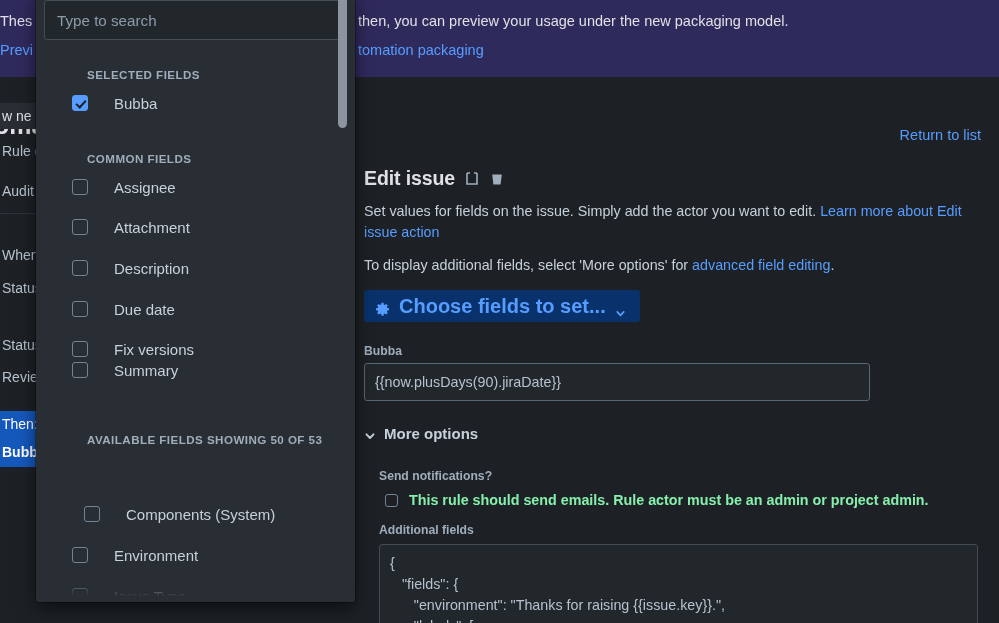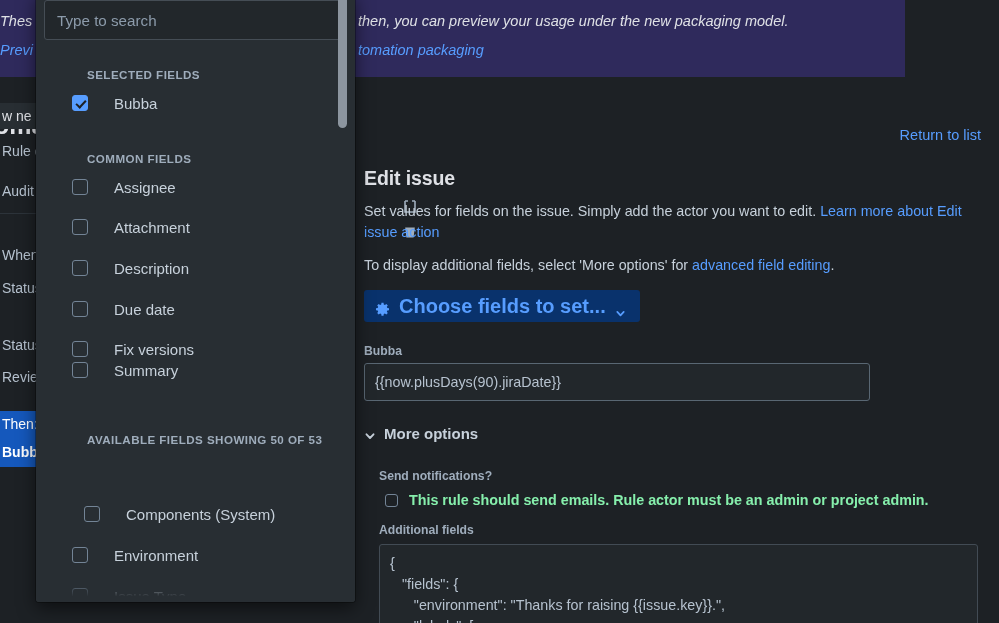--- a/index.html
+++ b/index.html
@@ -10,24 +10,23 @@
     overflow:hidden;
     color:#b6c2cf;
   }
   #root { position:relative; width:999px; height:623px; overflow:hidden; }
 
   
   .bg-layer { position:absolute; inset:0; background:#1d2125; }
 
   
   .banner {
-    position:absolute; left:0; top:0; width:905px; height:77px;
+    position:absolute; left:0; top:0; width:999px; height:77px;
     background:#2f2a5c;
     overflow:hidden;
-    font-style:italic;
   }
   .banner-line1 {
     position:absolute; left:0; top:10px; width:999px;
     font-size:14.5px; color:#dfe1e6; line-height:22px;
     white-space:nowrap;
   }
   .banner-line2 {
     position:absolute; left:0; top:39px; width:999px;
     font-size:14.5px; color:#579dff; line-height:22px;
     white-space:nowrap;
@@ -60,21 +59,21 @@
   .main {
     position:absolute; left:355px; top:77px; width:644px; height:546px;
     background:#1d2125; overflow:hidden;margin-top:11px;
   }
   .return-link {
     position:absolute; right:18px; top:39px;
     font-size:14.5px; color:#579dff; white-space:nowrap; cursor:pointer;
   }
   .edit-head {
     position:absolute; left:9px; top:79px;
-    display:flex; align-items:center; gap:9px;flex-direction:column;
+    display:flex; align-items:center; gap:9px;
   }
   .edit-title { font-size:19.5px; font-weight:600; color:#dfe1e6; letter-spacing:-0.1px; }
   .hicon { display:inline-block; width:16px; height:16px; }
 
   .para {
     position:absolute; left:9px; width:628px;
     font-size:14.3px; line-height:21px; color:#c7d1db;
   }
   .lnk { color:#579dff; cursor:pointer; }
 

